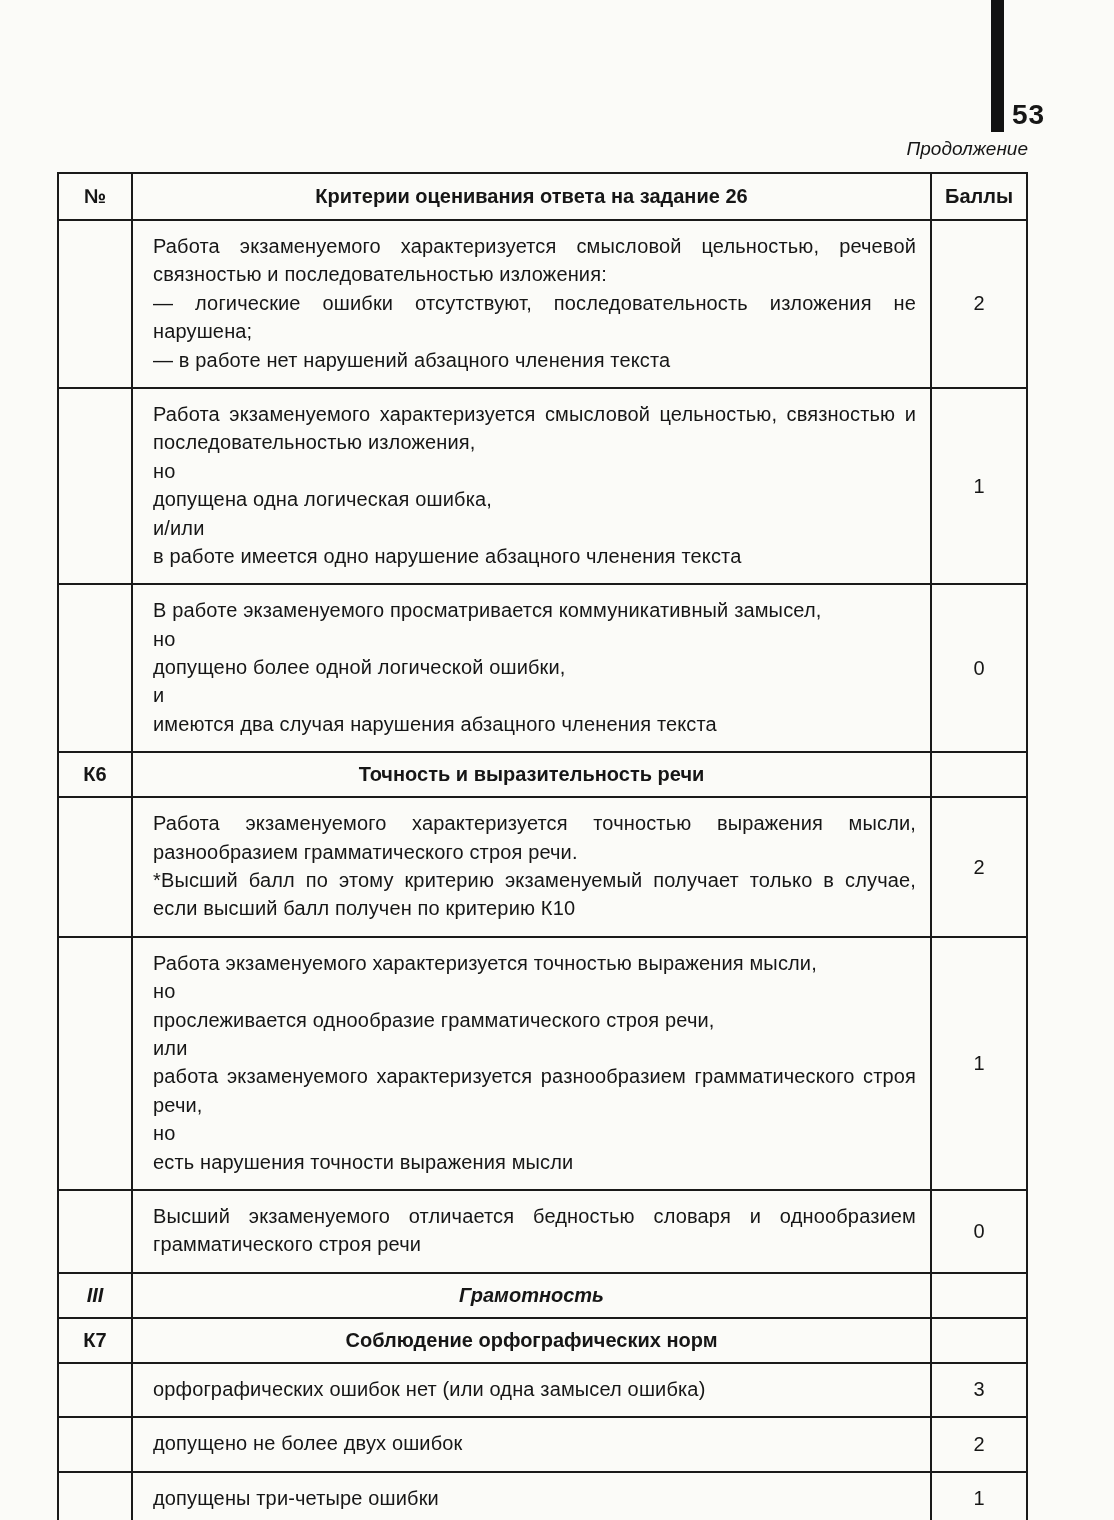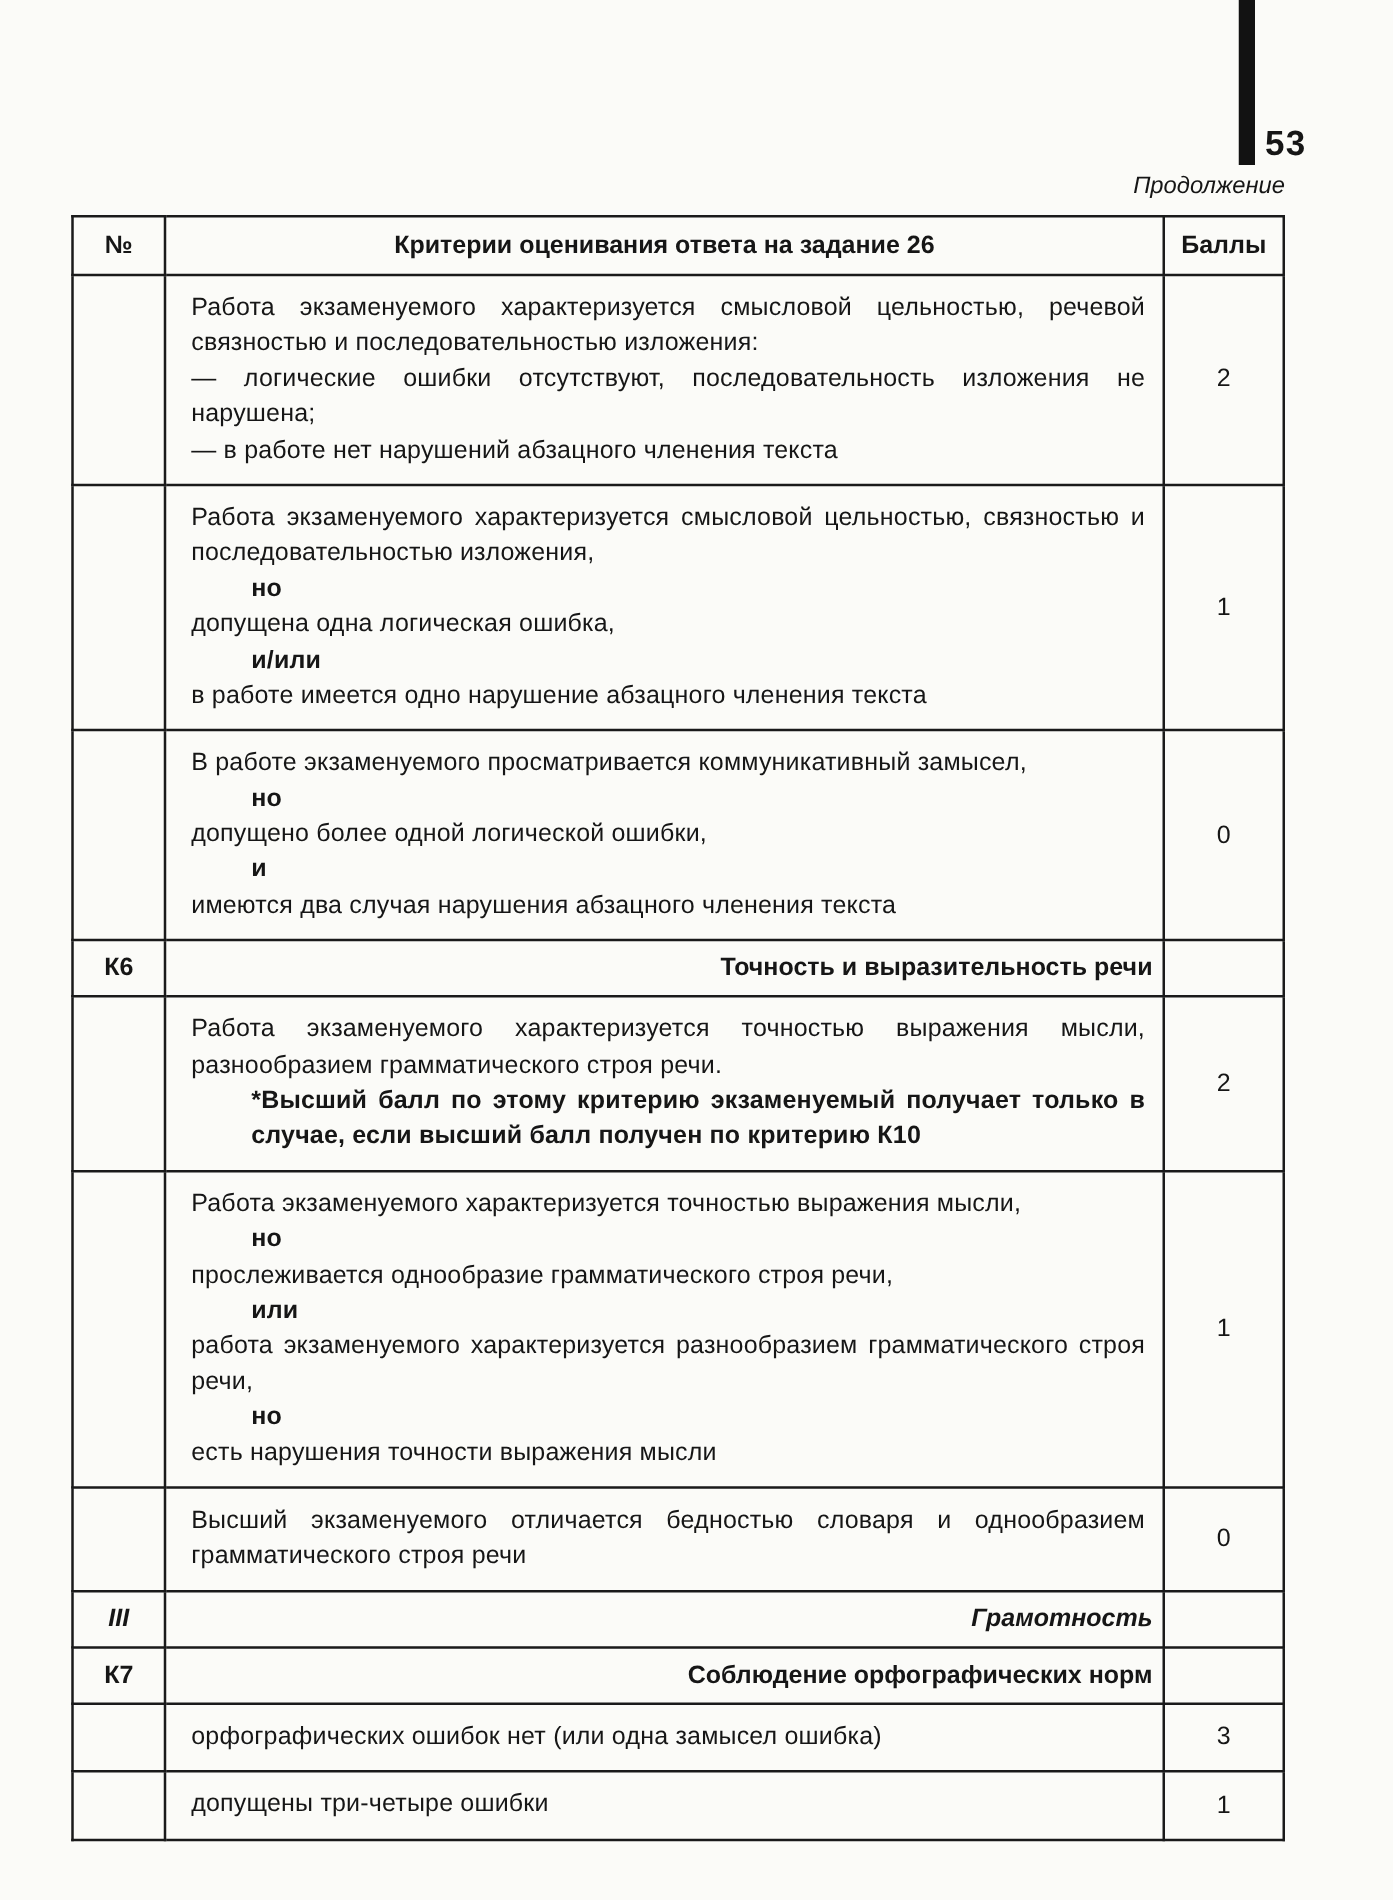--- a/index.html
+++ b/index.html
@@ -54,36 +54,36 @@
     font-weight: bold;
     font-size: 20px;
     margin-top: 40px;
   }
   .cell-num.italic { font-style: italic; }
   .cell-criteria {
     padding: 11px 14px 13px 20px;
     vertical-align: middle;
   }
   .cell-criteria.section-title {
-    text-align: right;
+    text-align: center;
     font-weight: bold;
     padding: 10px 8px;
   }
   .cell-criteria.section-title.italic { font-style: italic; margin-top: 18px; }
   .cell-score {
     text-align: center;
     vertical-align: middle;
     font-size: 20px;
   }
   .line {
     text-align: justify;
     line-height: 1.42;
     letter-spacing: 0.15px;
   }
-  .line.bold { font-weight: bold; margin-left: 48px; }
+  .line.bold { font-weight: normal; }
 </style>
 </head>
 <body>
 
 <div class="page">
   <div class="corner-bar"></div>
   <div class="page-number">53</div>
   <div class="continuation">Продолжение</div>
 
   <table class="criteria-table">
@@ -177,19 +177,26 @@
         <tr>
           <td class="cell-num"></td>
           <td class="cell-criteria">
             <div class="line">орфографических ошибок нет (или одна замысел ошибка)</div>
           </td>
           <td class="cell-score">3</td>
         </tr>
         <tr>
           <td class="cell-num"></td>
           <td class="cell-criteria">
+            <div class="line">допущено не более двух ошибок</div>
+          </td>
+          <td class="cell-score">2</td>
+        </tr>
+        <tr>
+          <td class="cell-num"></td>
+          <td class="cell-criteria">
             <div class="line">допущены три-четыре ошибки</div>
           </td>
           <td class="cell-score">1</td>
         </tr>
       </tbody>
   </table>
 </div>
 
 </body></html>

